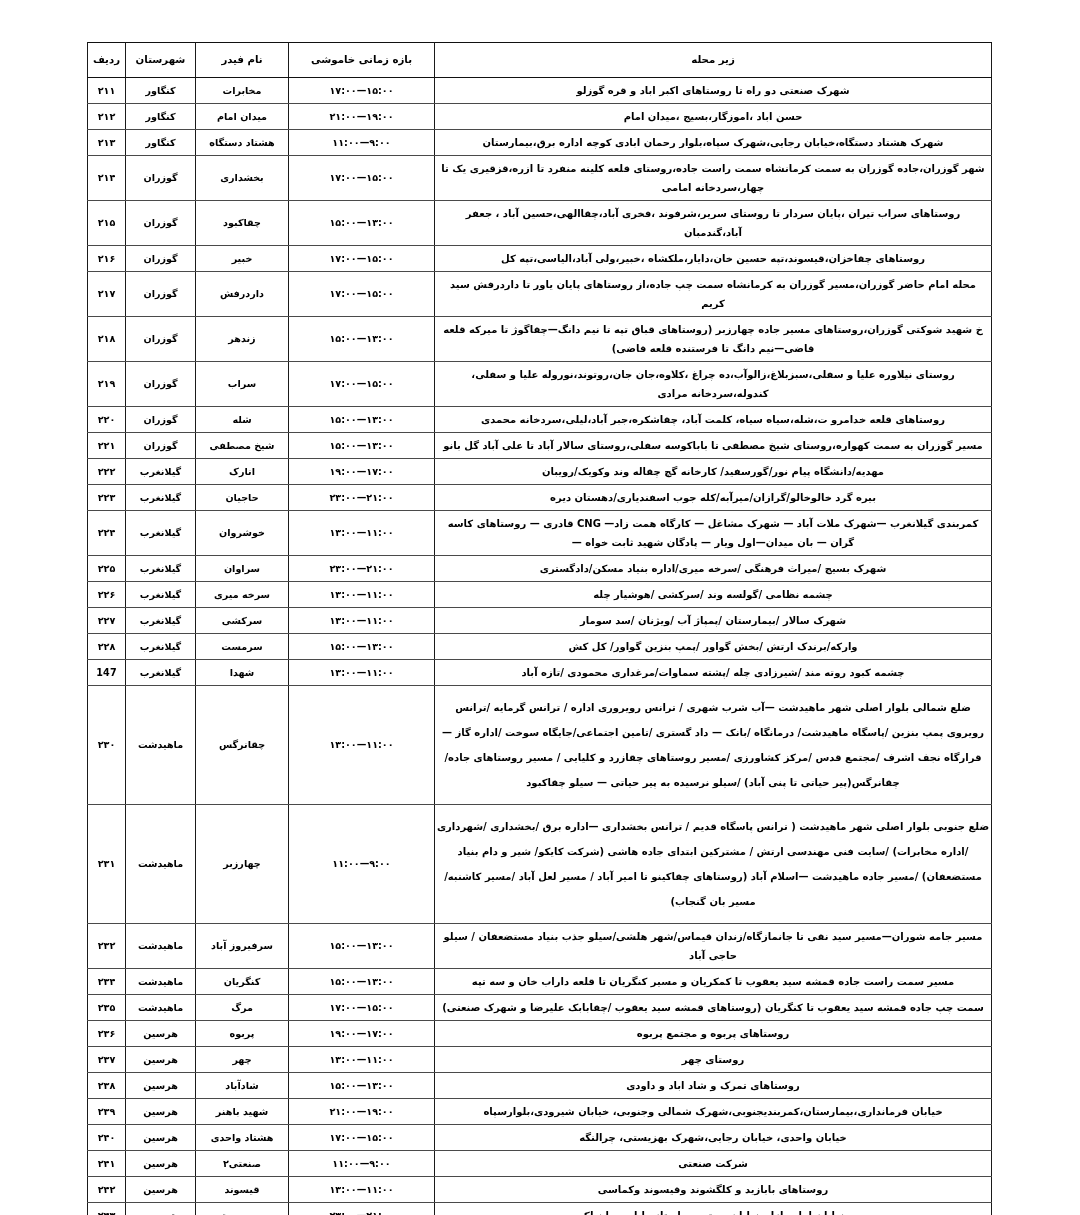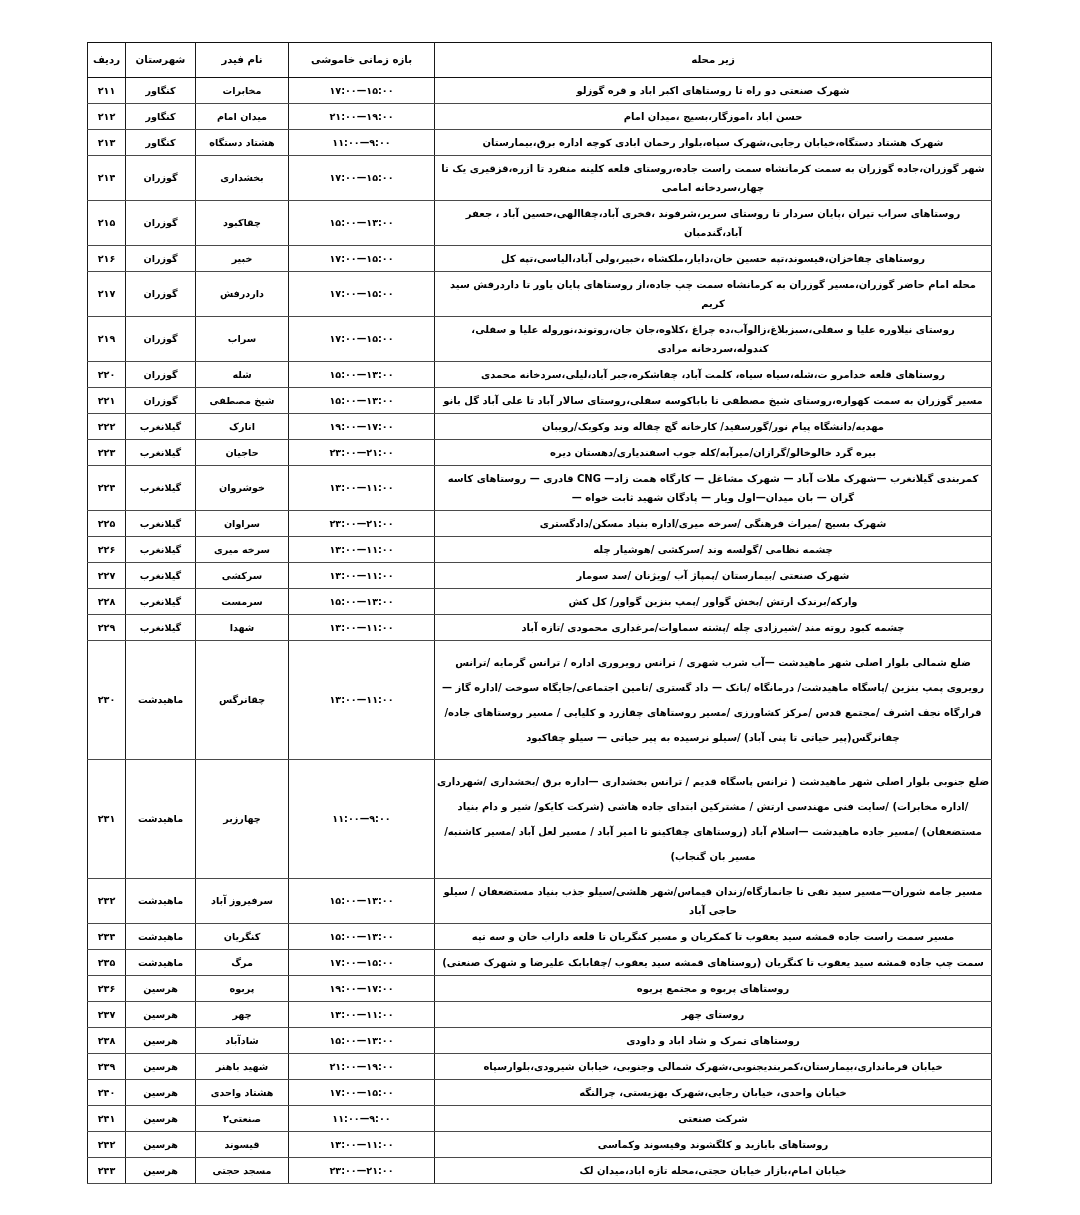--- a/index.html
+++ b/index.html
@@ -171,20 +171,27 @@
             <td class="radif-cell">۲۱۶</td>
           </tr>
           <tr>
             <td class="zir-cell">محله امام حاضر گوزران،مسیر گوزران به کرمانشاه سمت چپ جاده،از روستاهای پایان یاور تا داردرفش سید کریم</td>
             <td class="time-cell">۱۵:۰۰—۱۷:۰۰</td>
             <td class="feeder-cell">داردرفش</td>
             <td class="city-cell">گوزران</td>
             <td class="radif-cell">۲۱۷</td>
           </tr>
           <tr>
+            <td class="zir-cell">خ شهید شوکتی گوزران،روستاهای مسیر جاده چهارزبر (روستاهای قباق تپه تا نیم دانگ—چقاگوژ تا میرکه قلعه قاضی—نیم دانگ تا فرستنده قلعه قاضی)</td>
+            <td class="time-cell">۱۳:۰۰—۱۵:۰۰</td>
+            <td class="feeder-cell">زندهر</td>
+            <td class="city-cell">گوزران</td>
+            <td class="radif-cell">۲۱۸</td>
+          </tr>
+          <tr>
             <td class="zir-cell">روستای نیلاوره علیا و سفلی،سبزبلاغ،زالوآب،ده چراغ ،کلاوه،جان جان،روتوند،نوروله علیا و سفلی، کندوله،سردخانه مرادی</td>
             <td class="time-cell">۱۵:۰۰—۱۷:۰۰</td>
             <td class="feeder-cell">سراب</td>
             <td class="city-cell">گوزران</td>
             <td class="radif-cell">۲۱۹</td>
           </tr>
           <tr>
             <td class="zir-cell">روستاهای قلعه خدامرو ت،شله،سیاه سیاه، کلمت آباد، چقاشکره،جبر آباد،لیلی،سردخانه محمدی</td>
             <td class="time-cell">۱۳:۰۰—۱۵:۰۰</td>
             <td class="feeder-cell">شله</td>
@@ -227,39 +234,39 @@
             <td class="radif-cell">۲۲۵</td>
           </tr>
           <tr>
             <td class="zir-cell">چشمه نظامی /گولسه وند /سرکشی /هوشیار چله</td>
             <td class="time-cell">۱۱:۰۰—۱۳:۰۰</td>
             <td class="feeder-cell">سرخه میری</td>
             <td class="city-cell">گیلانغرب</td>
             <td class="radif-cell">۲۲۶</td>
           </tr>
           <tr>
-            <td class="zir-cell">شهرک صنعتی /بیمارستان /پمپاژ آب /ویژنان /سد سومار</td>
+            <td class="zir-cell">شهرک سالار /بیمارستان /پمپاژ آب /ویژنان /سد سومار</td>
             <td class="time-cell">۱۱:۰۰—۱۳:۰۰</td>
             <td class="feeder-cell">سرکشی</td>
             <td class="city-cell">گیلانغرب</td>
             <td class="radif-cell">۲۲۷</td>
           </tr>
           <tr>
             <td class="zir-cell">وارکه/برندک ارتش /بخش گواور /پمپ بنزین گواور/ کل کش</td>
             <td class="time-cell">۱۳:۰۰—۱۵:۰۰</td>
             <td class="feeder-cell">سرمست</td>
             <td class="city-cell">گیلانغرب</td>
             <td class="radif-cell">۲۲۸</td>
           </tr>
           <tr>
             <td class="zir-cell">چشمه کبود روته مند /شیرزادی چله /پشته سماوات/مرغداری محمودی /تازه آباد</td>
             <td class="time-cell">۱۱:۰۰—۱۳:۰۰</td>
             <td class="feeder-cell">شهدا</td>
             <td class="city-cell">گیلانغرب</td>
-            <td class="radif-cell">۲۲۹</td>
+            <td class="radif-cell">147</td>
           </tr>
           <tr>
             <td class="zir-cell tall">ضلع شمالی بلوار اصلی شهر ماهیدشت —آب شرب شهری / ترانس رویروری اداره / ترانس گرمایه /ترانس رویروی پمپ بنزین /پاسگاه ماهیدشت/ درمانگاه /بانک — داد گستری /تامین اجتماعی/جایگاه سوخت /اداره گاز —قرارگاه نجف اشرف /مجتمع قدس /مرکز کشاورزی /مسیر روستاهای چقازرد و کلیایی / مسیر روستاهای جاده/ چقانرگس(پیر حیاتی تا پنی آباد) /سیلو نرسیده به پیر حیاتی — سیلو چقاکبود</td>
             <td class="time-cell">۱۱:۰۰—۱۳:۰۰</td>
             <td class="feeder-cell">چقانرگس</td>
             <td class="city-cell">ماهیدشت</td>
             <td class="radif-cell">۲۳۰</td>
           </tr>
           <tr>
             <td class="zir-cell tall">ضلع جنوبی بلوار اصلی شهر ماهیدشت ( ترانس پاسگاه قدیم / ترانس بخشداری —اداره برق /بخشداری /شهرداری /اداره مخابرات) /سایت فنی مهندسی ارتش / مشترکین ابتدای جاده هاشی (شرکت کایکو/ شیر و دام بنیاد مستضعفان) /مسیر جاده ماهیدشت —اسلام آباد (روستاهای چقاکینو تا امیر آباد / مسیر لعل آباد /مسیر کاشنبه/ مسیر بان گنجاب)</td>

